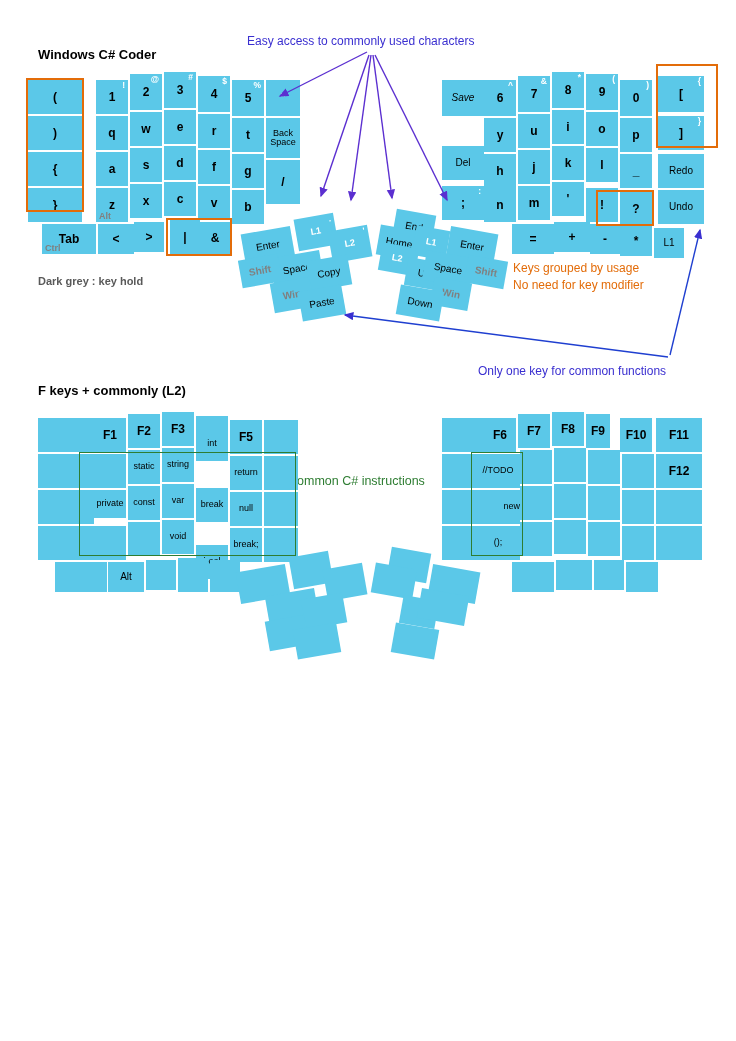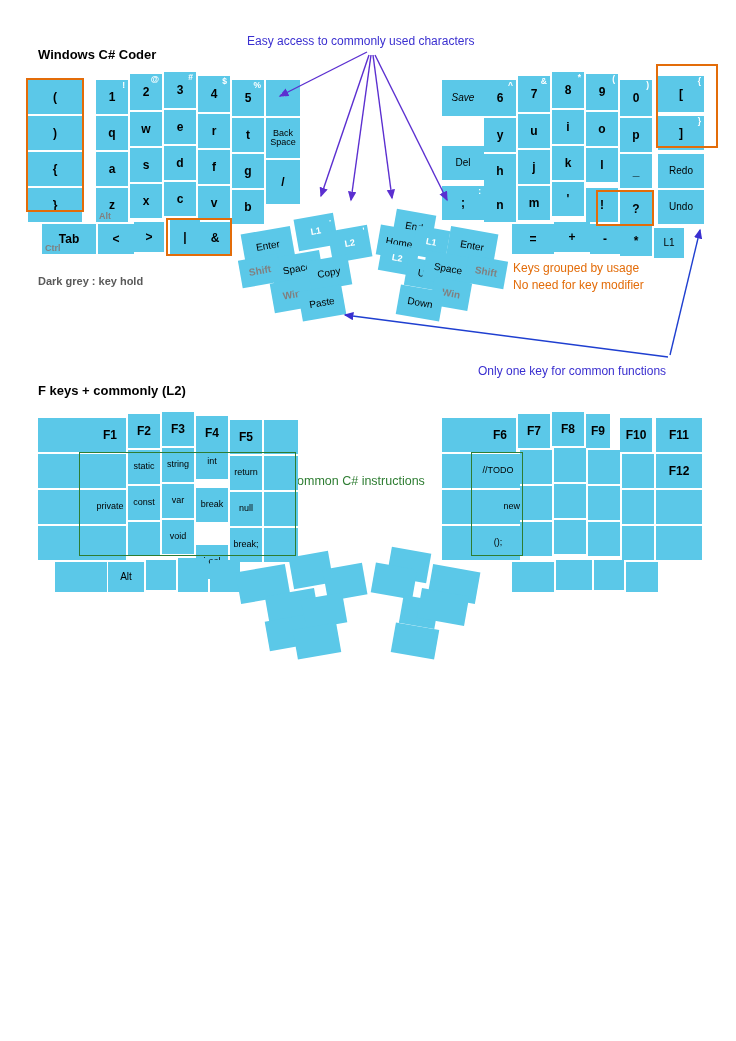--- a/index.html
+++ b/index.html
@@ -414,33 +414,33 @@
       </div>
       <div class="key tiny" style="left: 94px; top: 454px; width: 32px; height: 34px;">
         <span style="white-space: pre-line; margin-top: 44px;">public</span>
       </div>
       <div class="key tiny" style="left: 128px; top: 450px; width: 32px; height: 34px;">
         <span style="white-space: pre-line;">static</span>
       </div>
       <div class="key tiny" style="left: 162px; top: 448px; width: 32px; height: 34px;">
         <span style="white-space: pre-line;">string</span>
       </div>
-      <div class="key tiny" style="left: 196px; top: 445px; width: 32px; height: 34px;">
+      <div class="key tiny" style="left: 196px; top: 427px; width: 32px; height: 34px;">
         <span style="white-space: pre-line;">int</span>
       </div>
       <div class="key tiny" style="left: 230px; top: 456px; width: 32px; height: 34px;">
         <span style="white-space: pre-line;">return</span>
       </div>
       <div class="key  blank" style="left: 264px; top: 456px; width: 34px; height: 34px;">
         <span style="white-space: pre-line;"></span>
       </div>
       <div class="key  blank" style="left: 38px; top: 490px; width: 56px; height: 34px;">
         <span style="white-space: pre-line;"></span>
       </div>
-      <div class="key tiny" style="left: 94px; top: 490px; width: 32px; height: 34px;">
+      <div class="key tiny" style="left: 94px; top: 490px; width: 32px; height: 28px;">
         <span style="white-space: pre-line;">private</span>
       </div>
       <div class="key tiny" style="left: 128px; top: 486px; width: 32px; height: 34px;">
         <span style="white-space: pre-line;">const</span>
       </div>
       <div class="key tiny" style="left: 162px; top: 484px; width: 32px; height: 34px;">
         <span style="white-space: pre-line;">var</span>
       </div>
       <div class="key tiny" style="left: 196px; top: 488px; width: 32px; height: 34px;">
         <span style="white-space: pre-line;">break</span>

